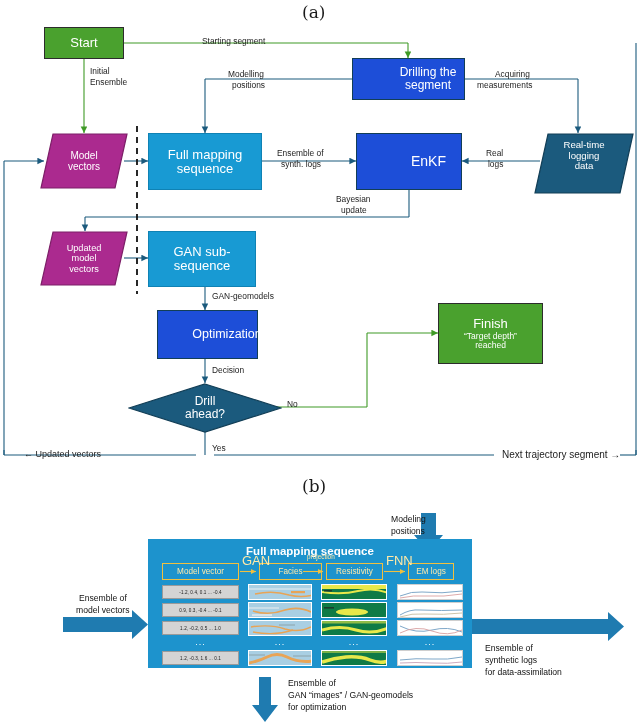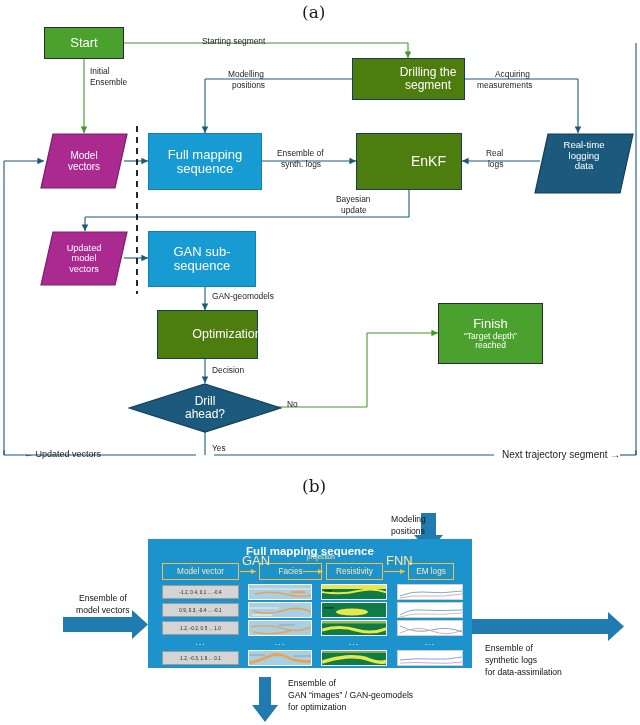--- a/index.html
+++ b/index.html
@@ -3,21 +3,21 @@
 <meta charset="utf-8">
 <style>
   html,body{margin:0;padding:0;background:#ffffff;}
   body{width:640px;height:725px;position:relative;font-family:"Liberation Sans",sans-serif;overflow:hidden;}
   .fig{position:absolute;left:0;top:0;width:640px;height:725px;}
   .panel-label{position:absolute;font-family:"DejaVu Serif",serif;font-size:17px;color:#1a1a1a;}
   .node{position:absolute;box-sizing:border-box;display:flex;flex-direction:column;
         align-items:center;justify-content:center;text-align:center;color:#ffffff;line-height:1.05;}
   .rect{border:1.2px solid #2b2b2b;}
   .green{background:#4aa12e;border:1.4px solid #2c2c2c;}
-  .navy{background:#4d7c0f;border:1.2px solid #123e56;padding-left:39px;}
+  .navy{background:#1d4ed8;border:1.2px solid #123e56;padding-left:39px;}
   .lblue{background:#189ad3;border:1.2px solid #0f82b4;}
   .para{position:absolute;}
   .para svg{position:absolute;left:0;top:0;}
   .para .txt{position:absolute;left:0;top:0;width:100%;height:100%;display:flex;
        flex-direction:column;align-items:center;justify-content:center;color:#fff;text-align:center;line-height:1.12;}
   .diamond{position:absolute;}
   .diamond .txt{position:absolute;left:0;top:0;width:100%;height:100%;display:flex;
        flex-direction:column;align-items:center;justify-content:center;color:#fff;text-align:center;line-height:1.05;}
   .elabel{position:absolute;font-size:8.4px;color:#1d1d1d;line-height:1.22;text-align:right;white-space:nowrap;}
   .elabel.l{text-align:right;}

